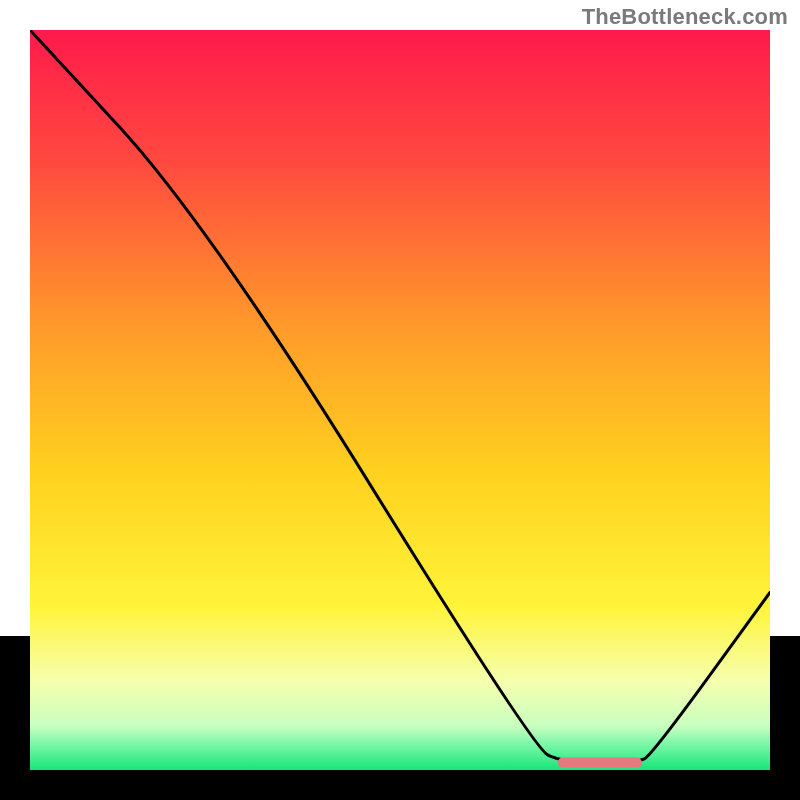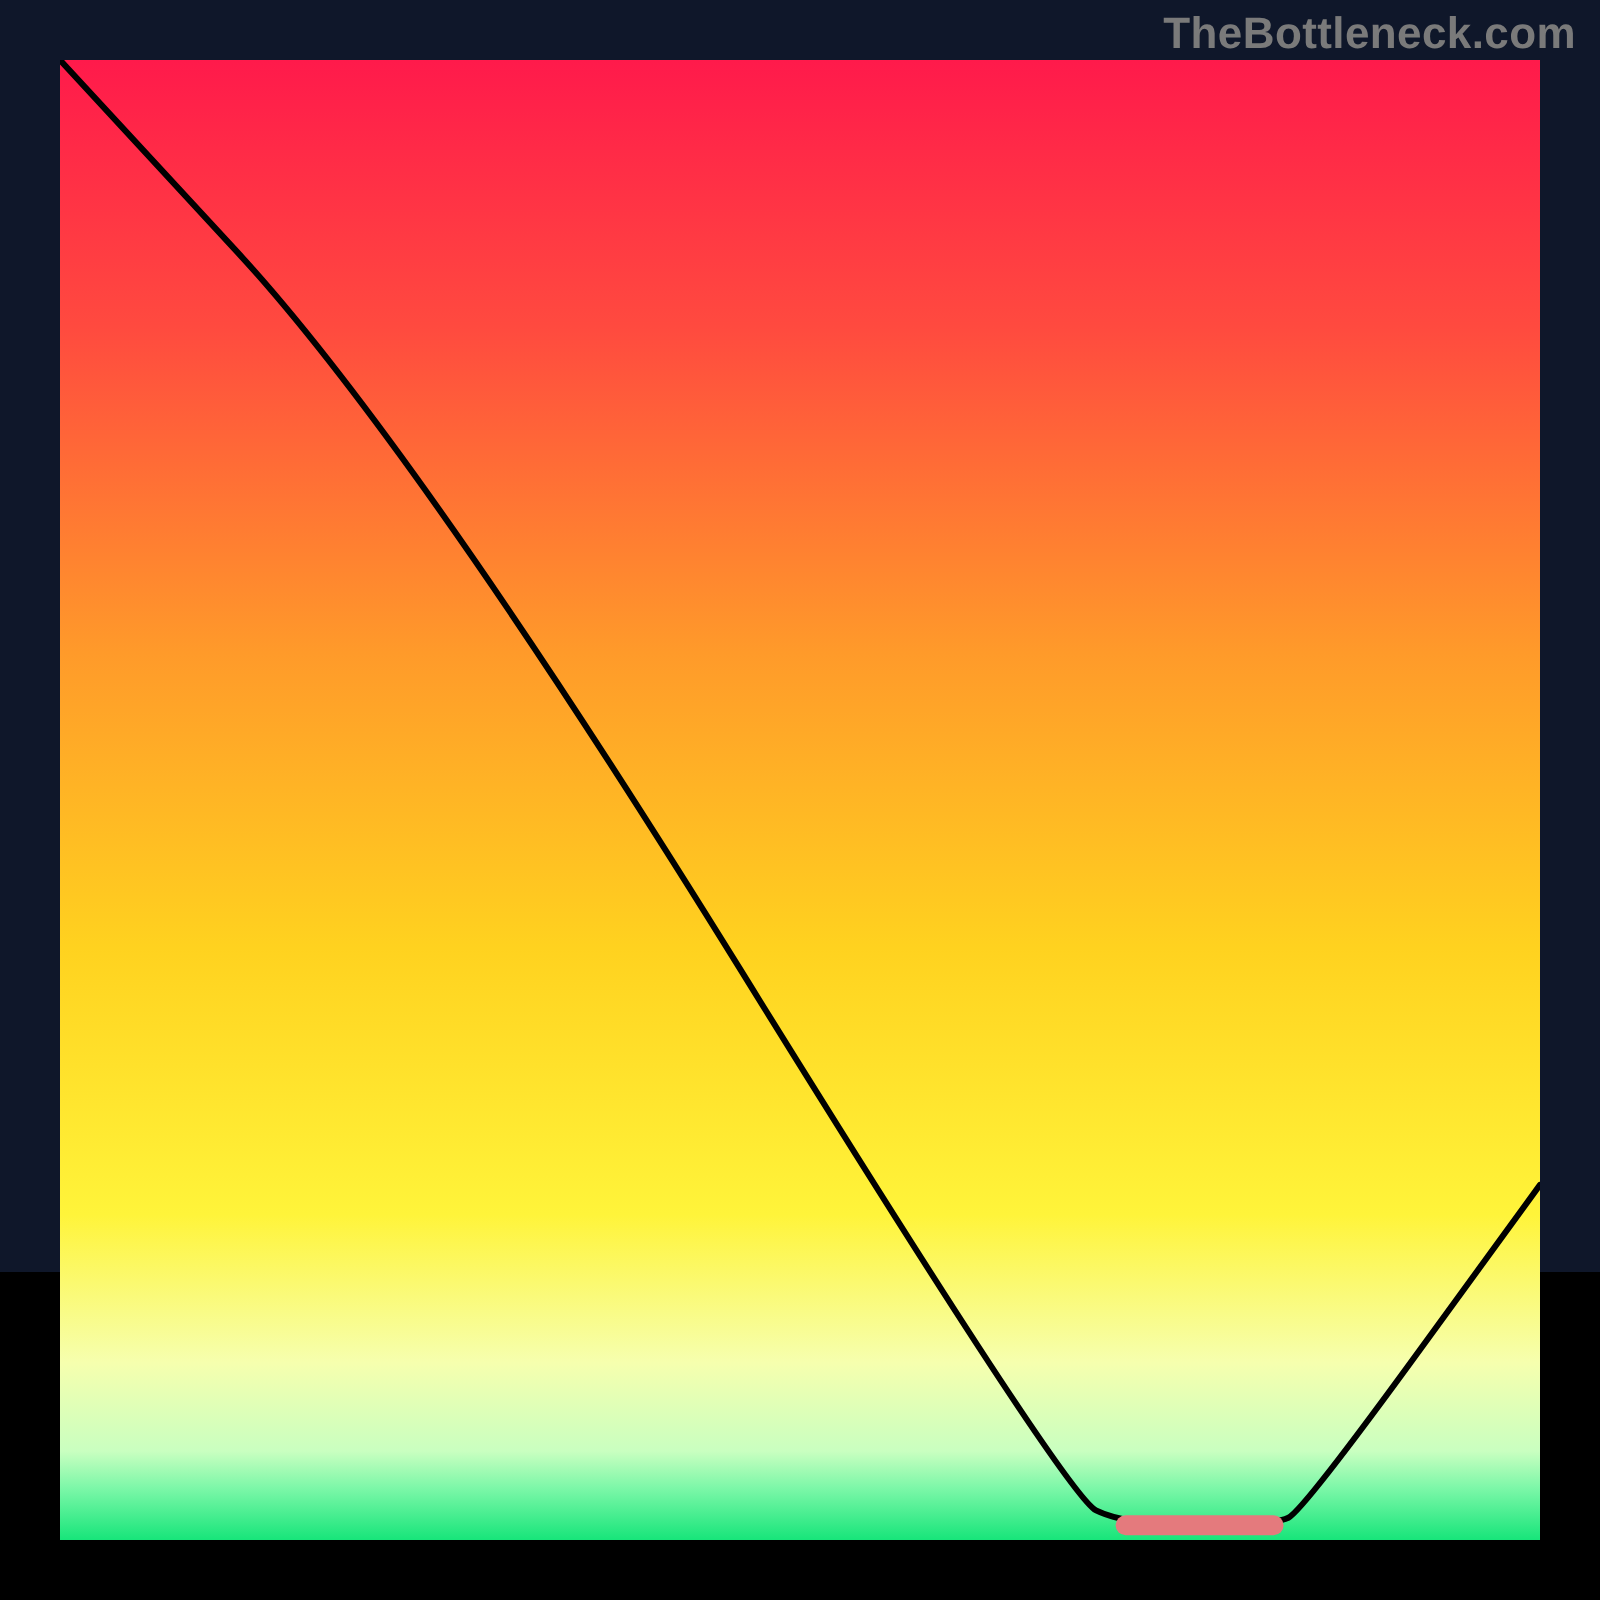--- a/index.html
+++ b/index.html
@@ -8,21 +8,21 @@
     width: 800px;
     height: 800px;
     background: #000;
     font-family: Arial, Helvetica, sans-serif;
     overflow: hidden;
   }
   .frame {
     position: relative;
     width: 800px;
     height: 636px;
-    background: #0f172a;
+    background: #ffffff;
   }
   .plot-area {
     position: absolute;
     left: 30px;
     top: 30px;
     width: 740px;
     height: 740px;
   }
   .plot-area svg {
     width: 100%;

